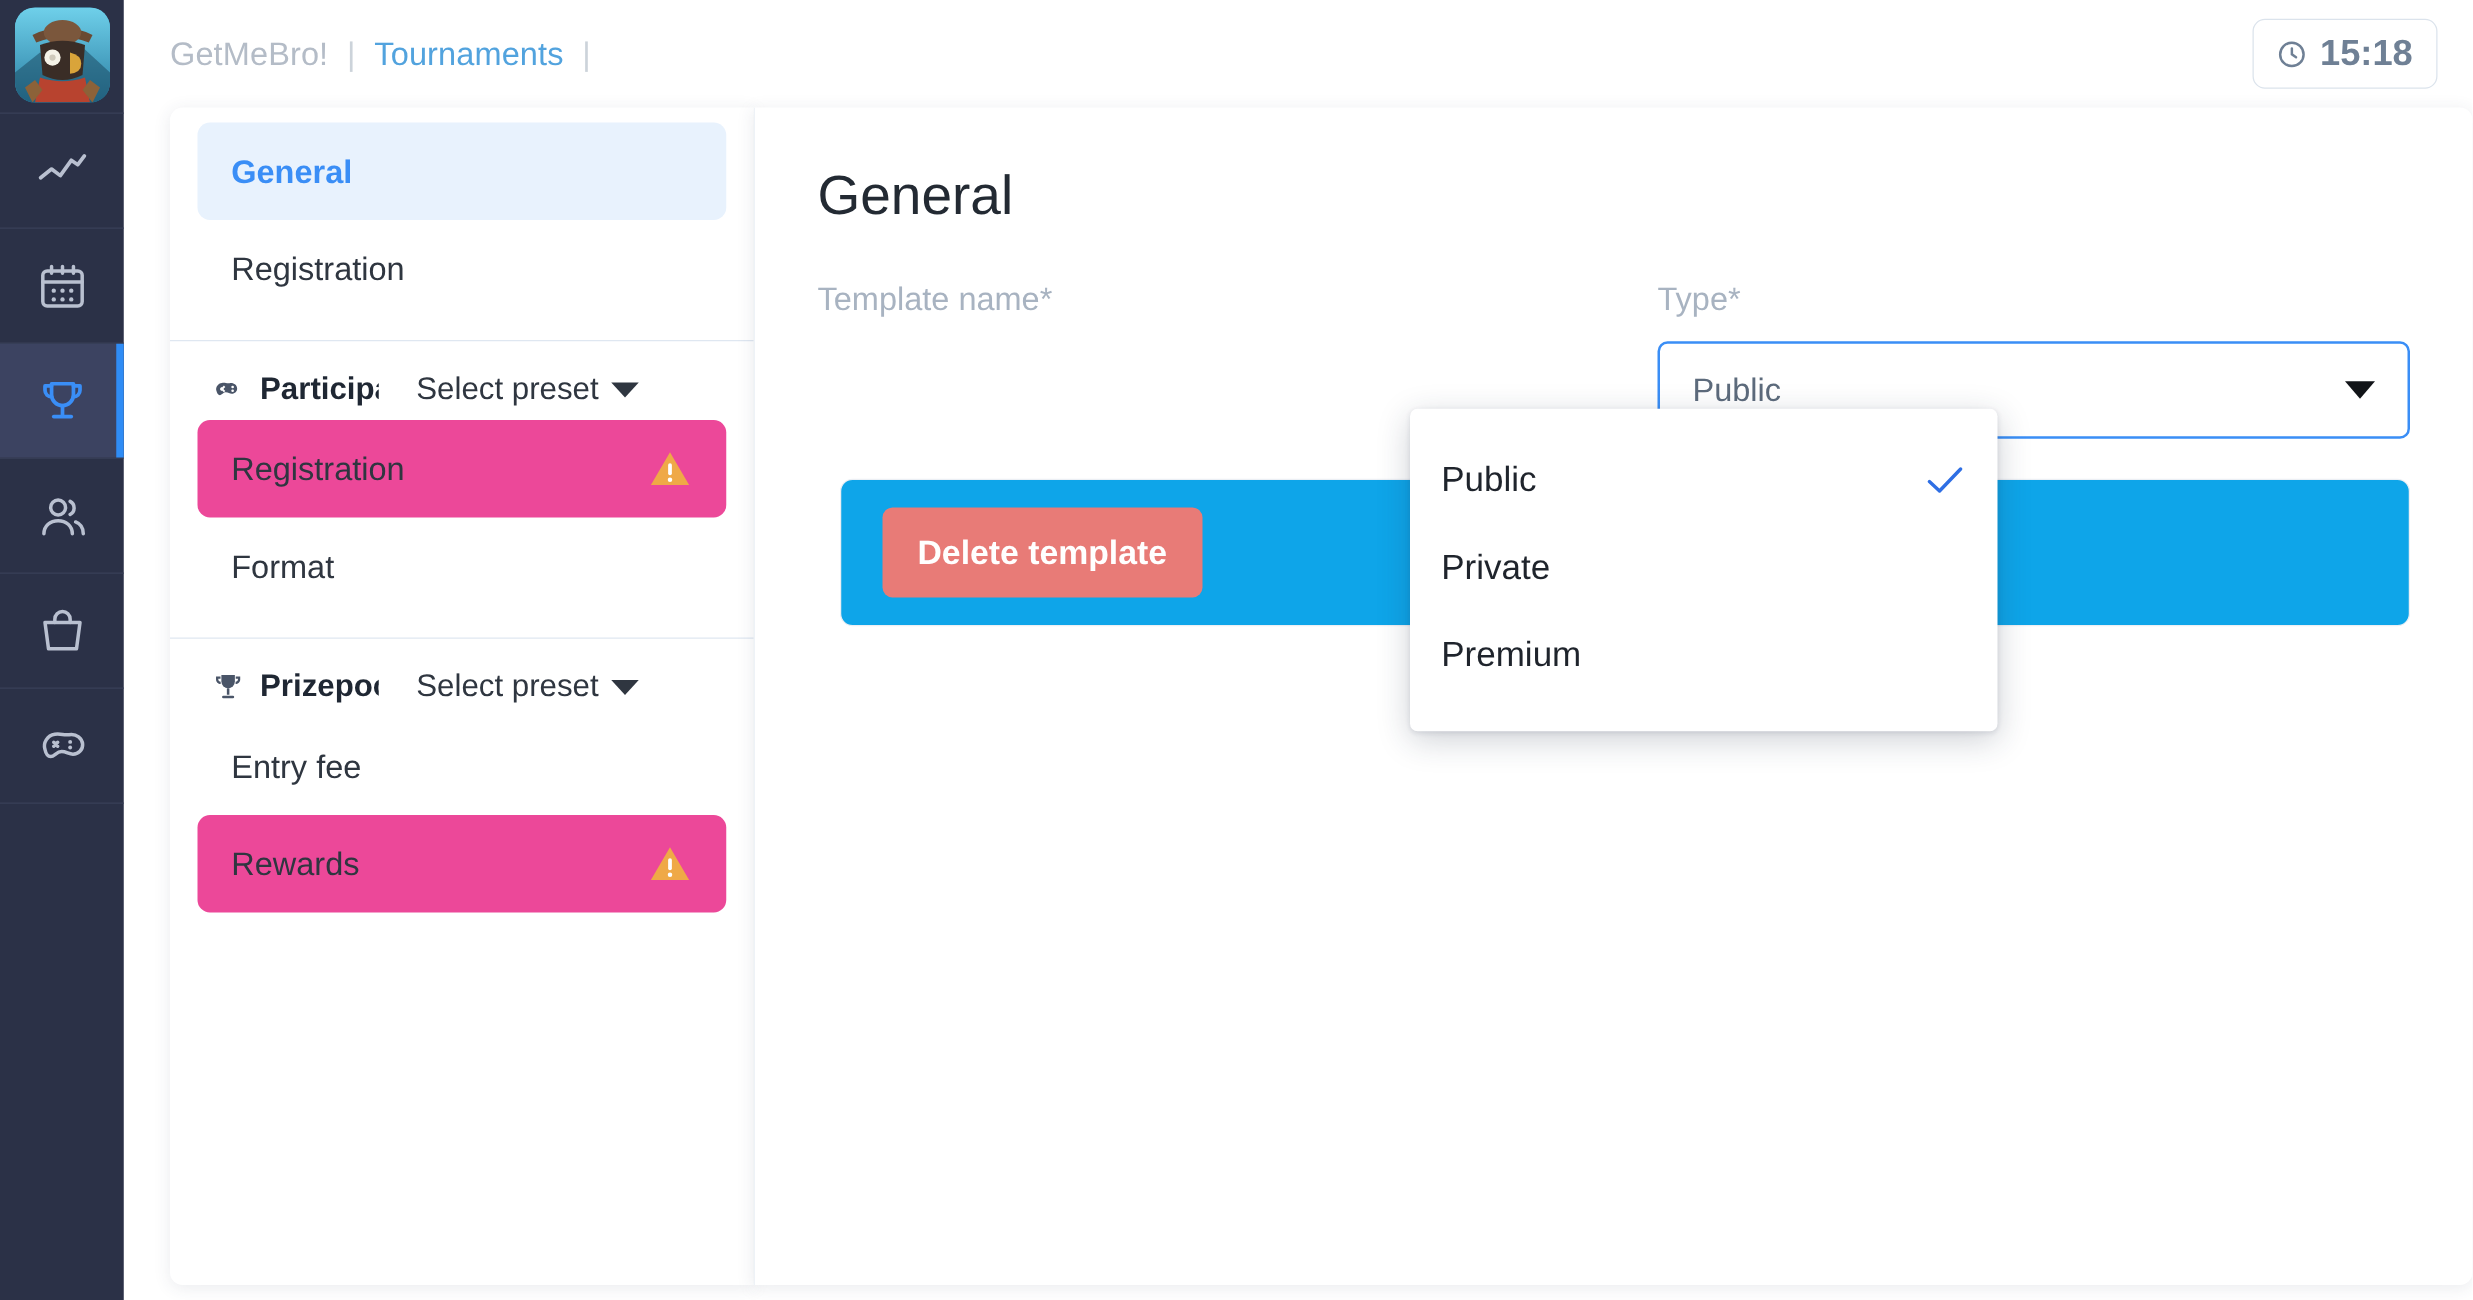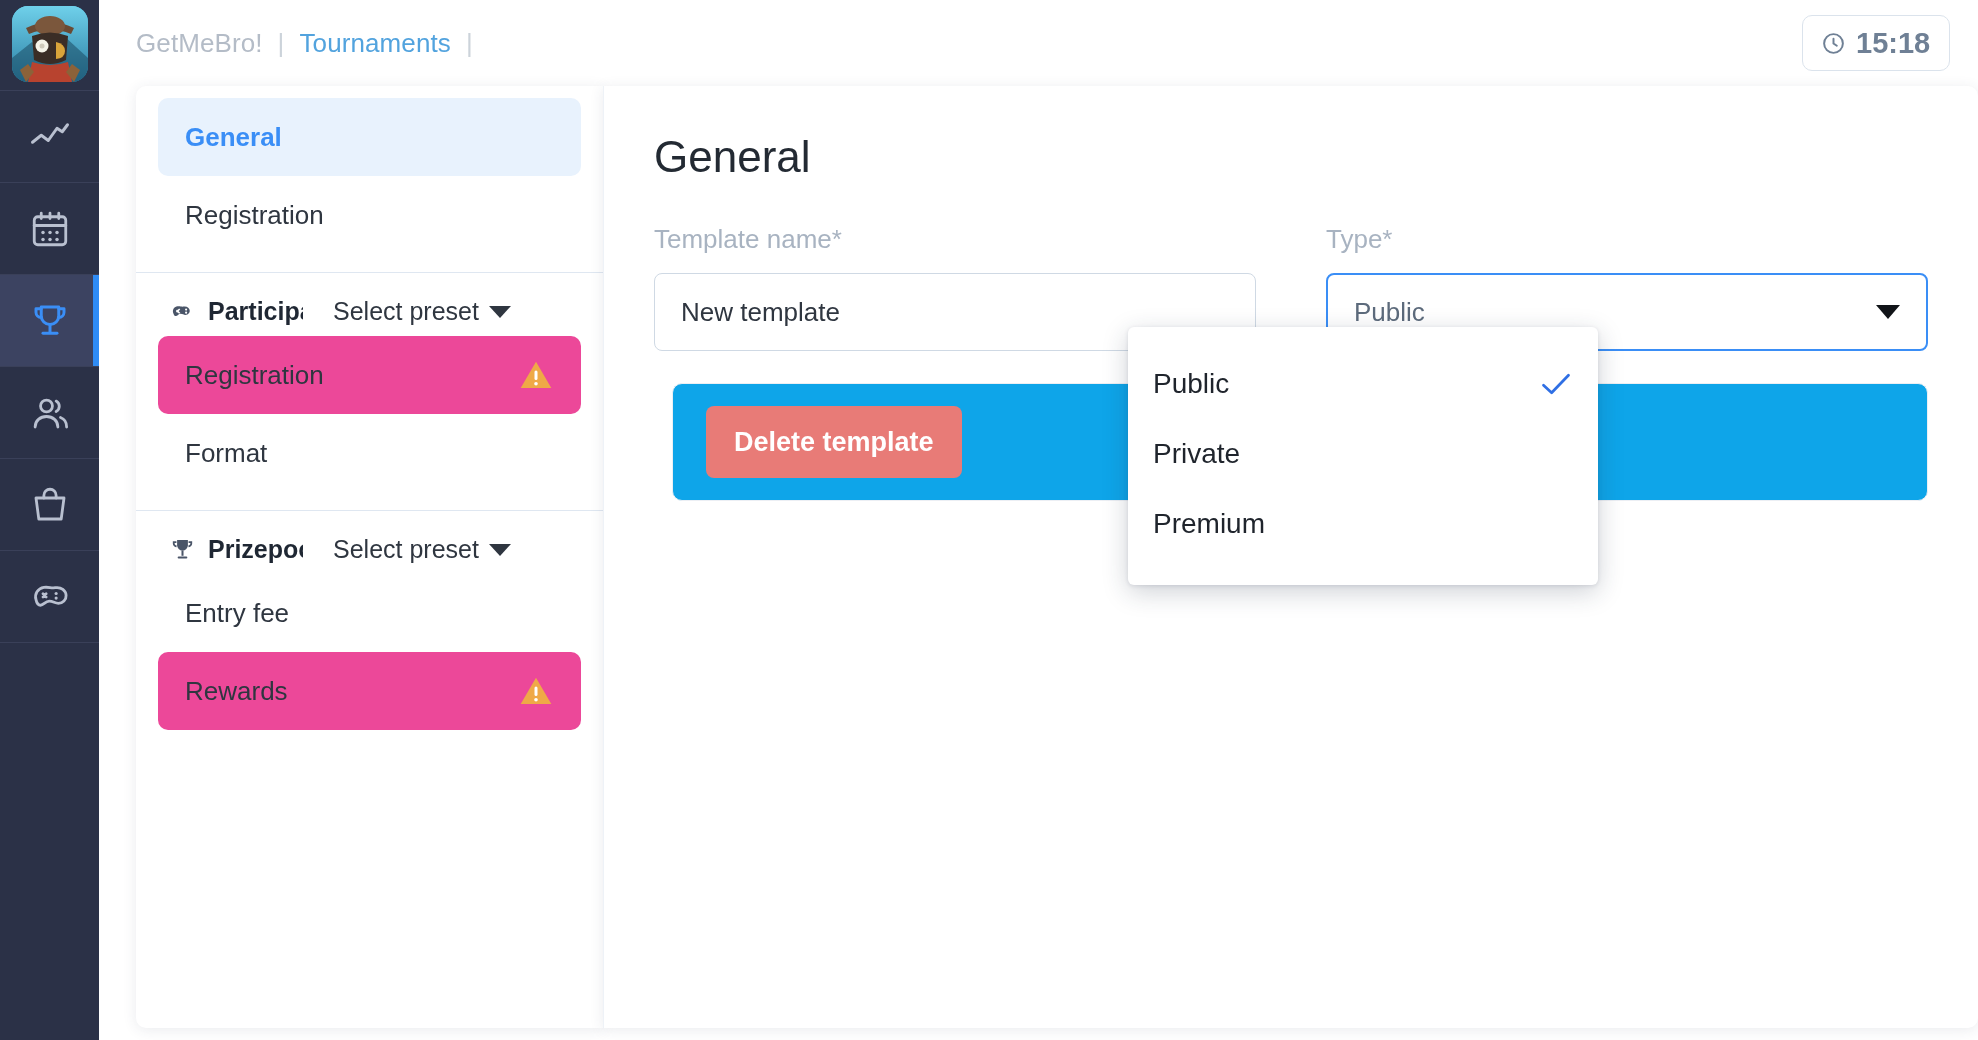--- a/index.html
+++ b/index.html
@@ -364,21 +364,20 @@
           </div>
         </section>
       </aside>
 
       <section class="pane">
         <h1 class="pane-title">General</h1>
 
         <div class="form-row">
           <div class="field">
             <div class="field-label">Template name*</div>
-            <input class="text-input" type="text" value="New template" style="">
           </div>
 
           <div class="field">
             <div class="field-label">Type*</div>
             <div class="select-box">
               <span>Public</span>
               <span class="caret"></span>
             </div>
           </div>
         </div>

